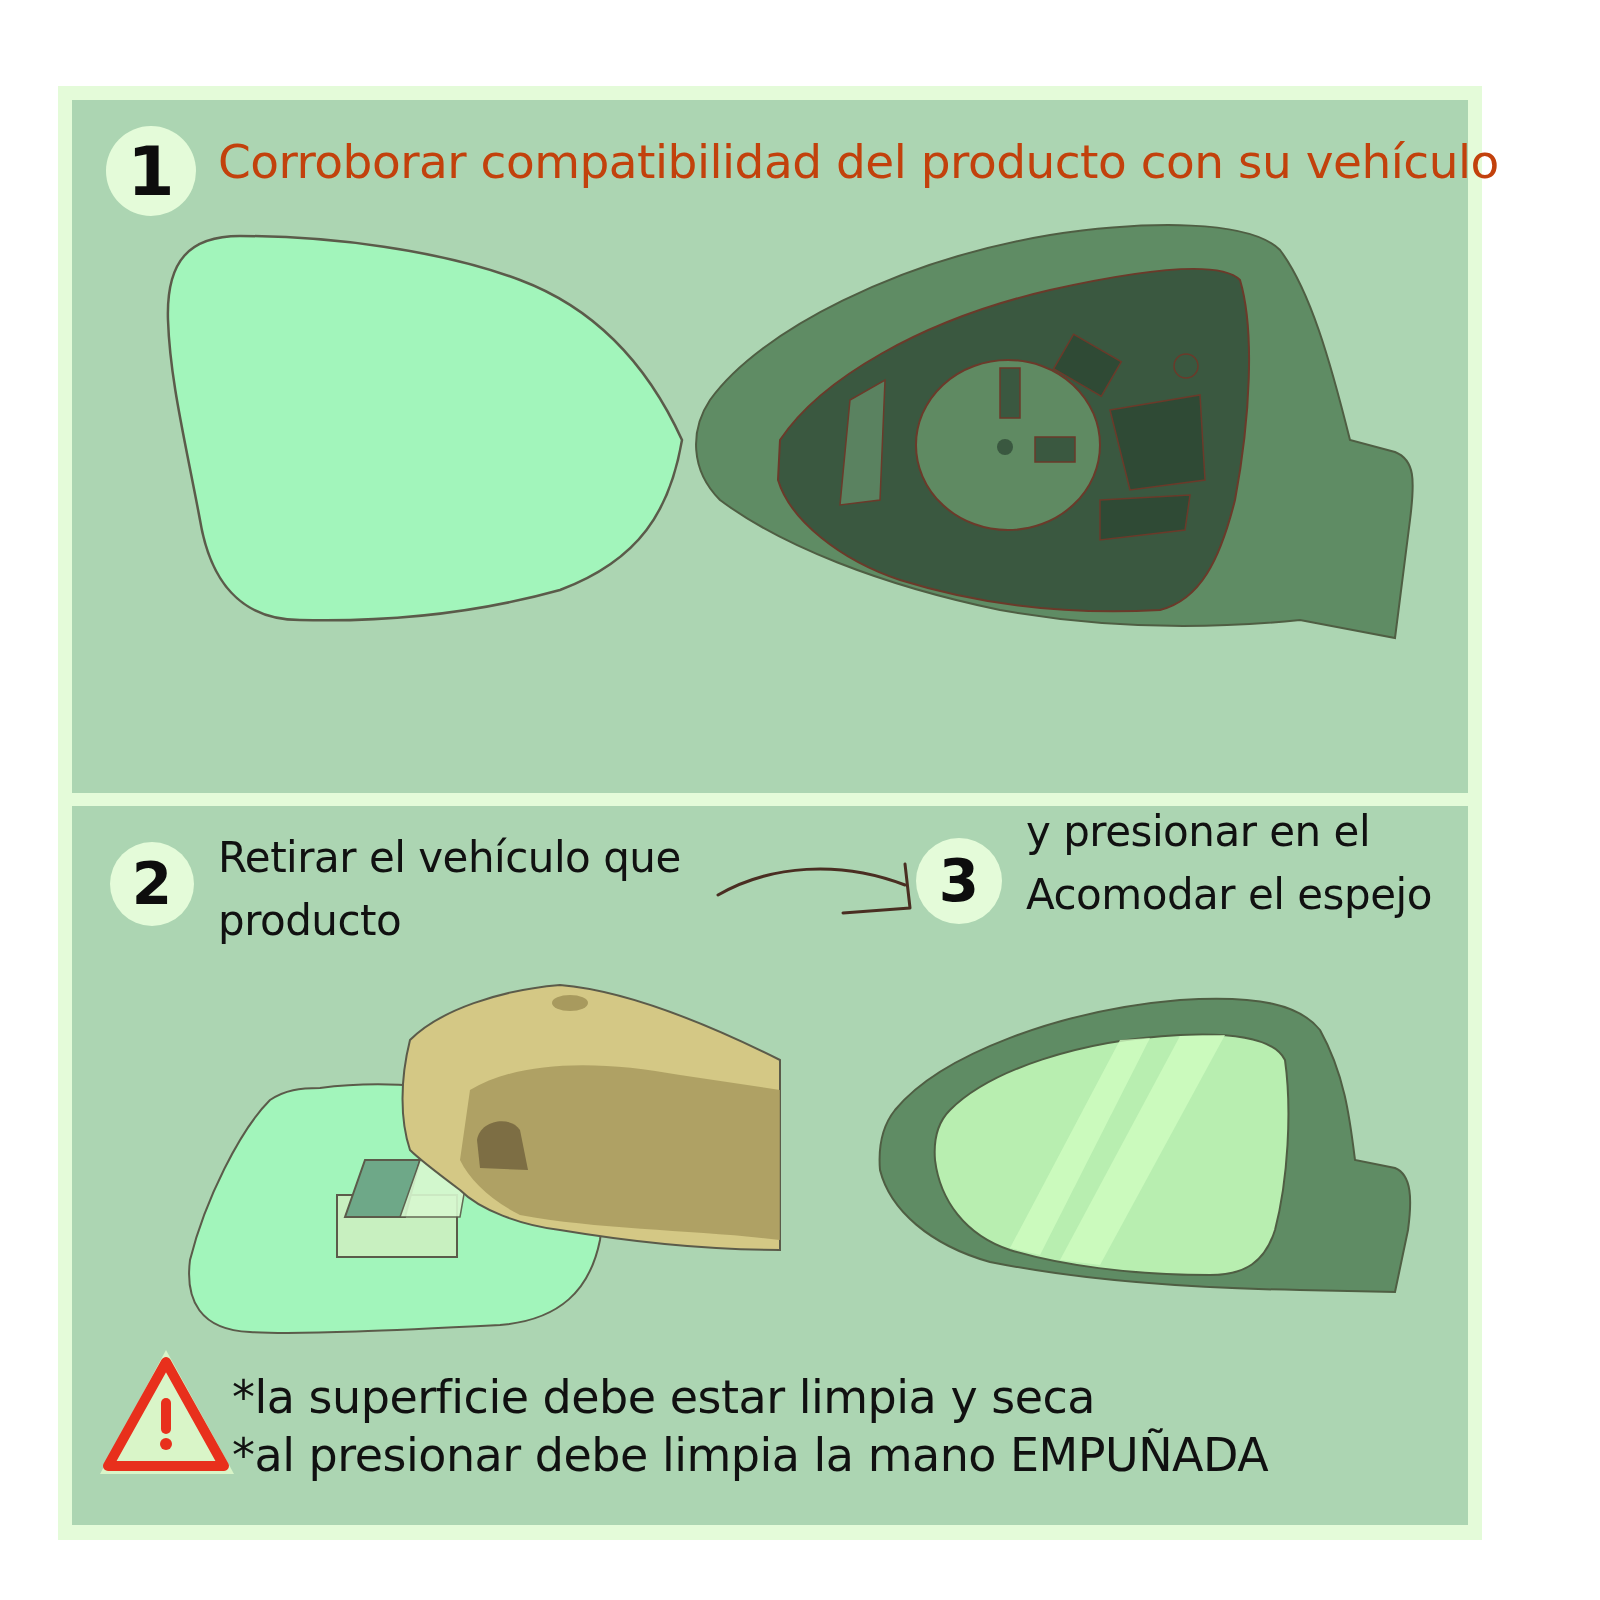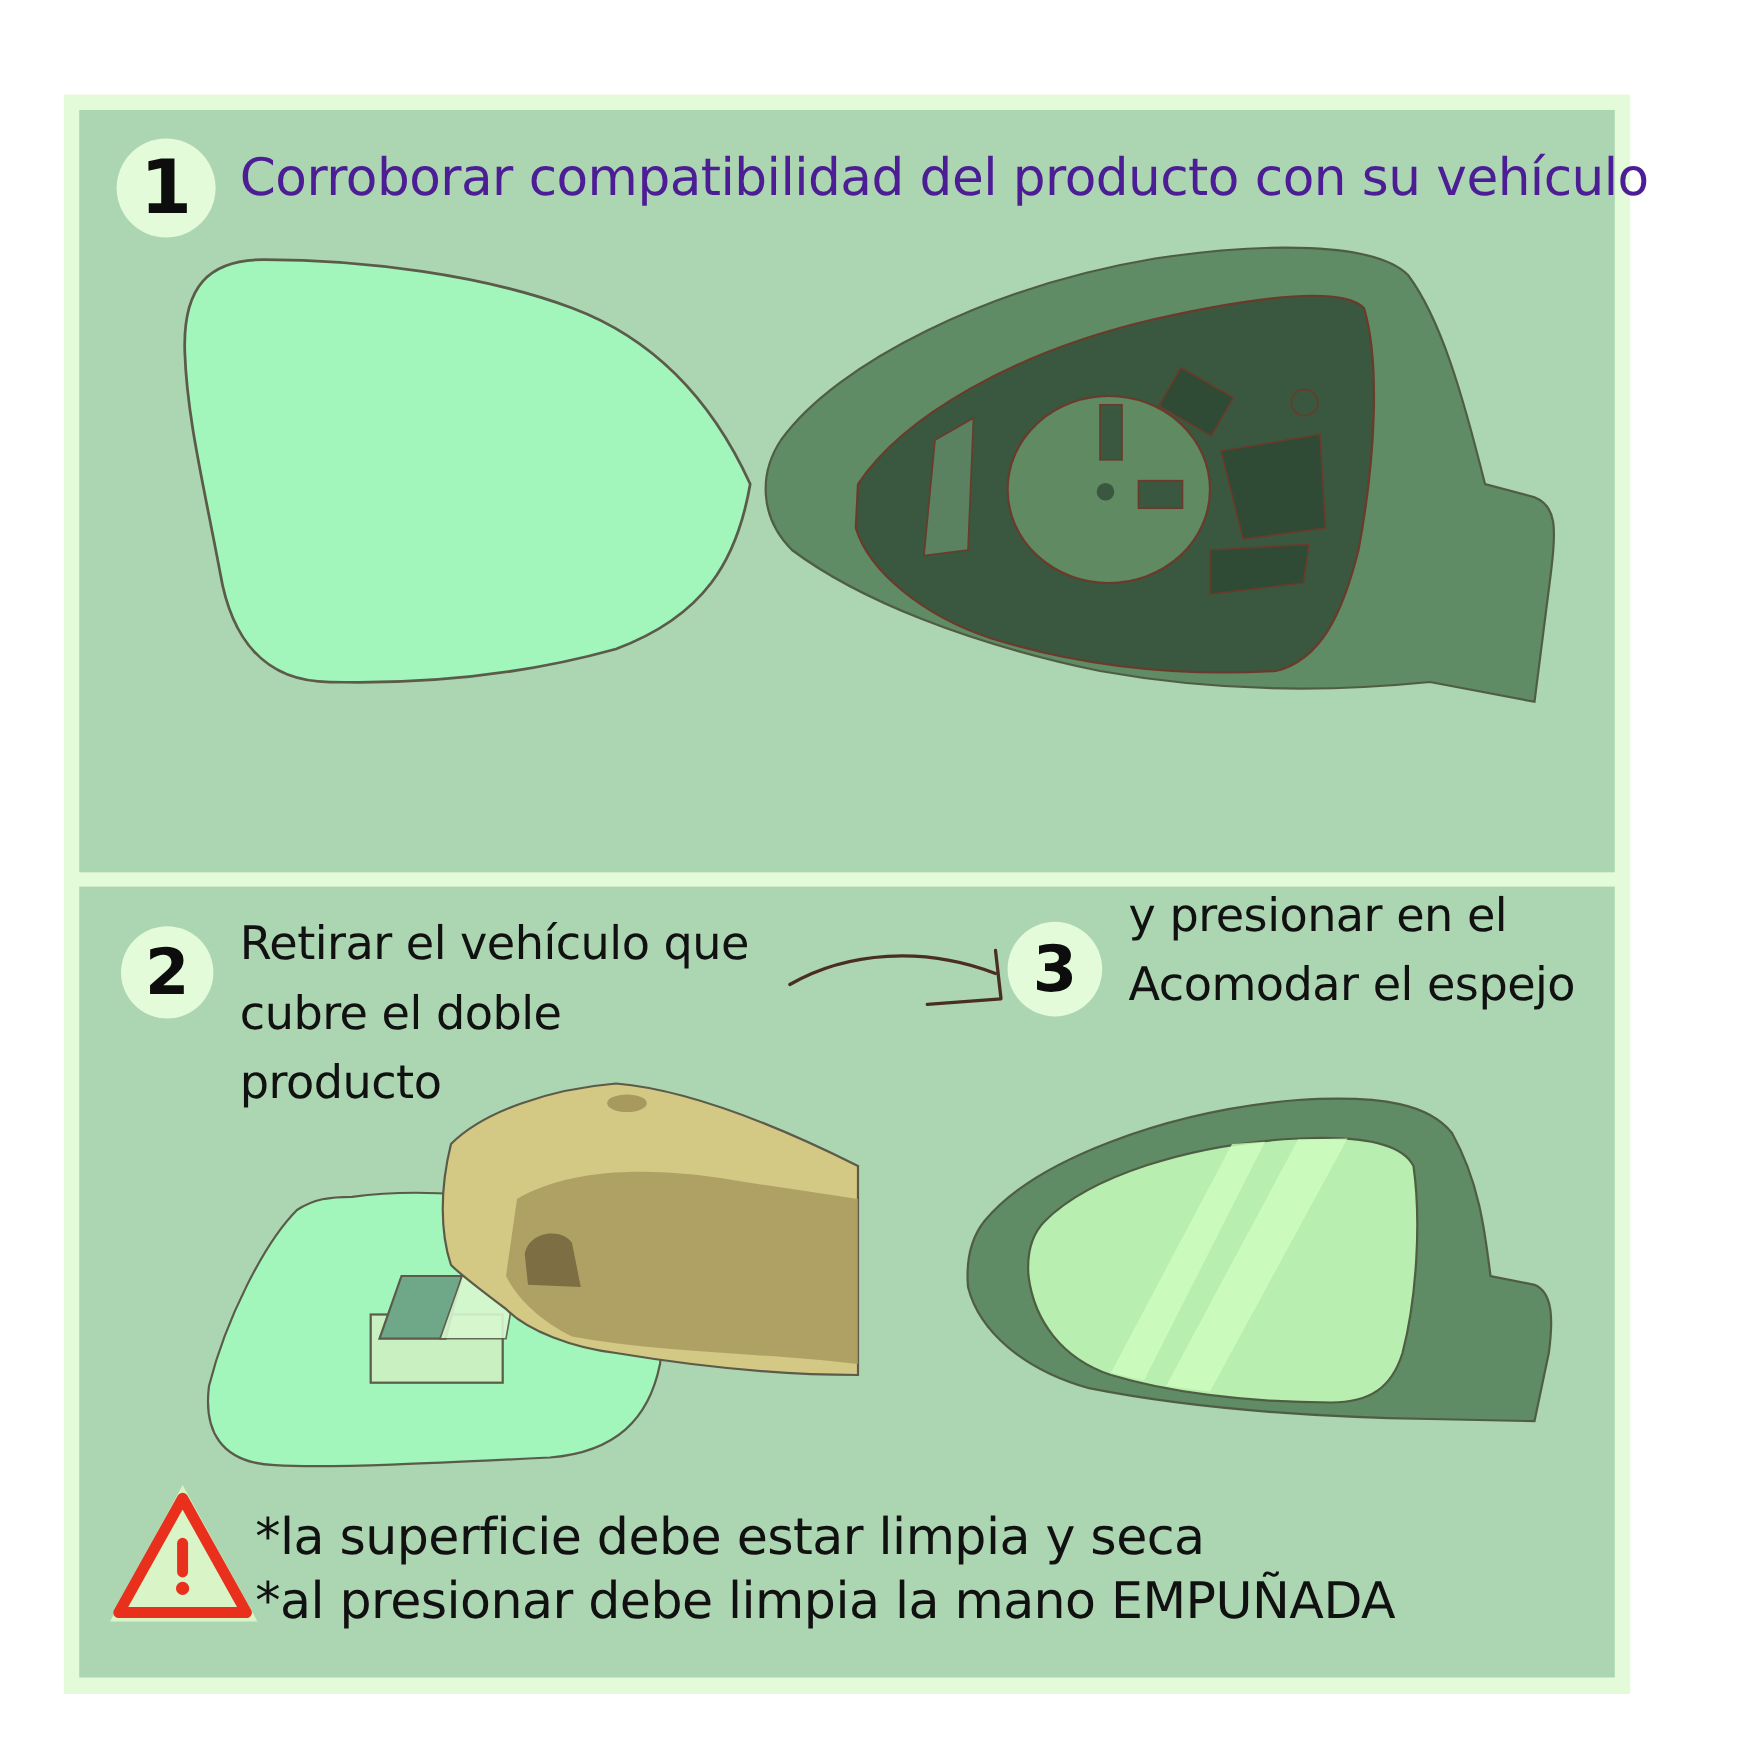--- a/index.html
+++ b/index.html
@@ -8,21 +8,21 @@
   .frame { position:absolute; left:58px; top:86px; width:1424px; height:1454px; background:#e4fbd9; }
   .panel { position:absolute; background:#acd5b2; }
   .panel1 { left:72px; top:100px; width:1396px; height:693px; }
   .panel2 { left:72px; top:806px; width:1396px; height:719px; }
   .badge { position:absolute; border-radius:50%; background:#e4fbd9;
            display:flex; align-items:center; justify-content:center;
            font-family:"DejaVu Sans", sans-serif; font-weight:bold; color:#0d0d0d; }
   .b1 { left:106px; top:126px; width:90px; height:90px; font-size:68px; }
   .b2 { left:110px; top:842px; width:84px; height:84px; font-size:58px; }
   .b3 { left:916px; top:838px; width:86px; height:86px; font-size:58px; }
-  .title { position:absolute; font-size:46px; line-height:1; color:#4c1d95;
+  .title { position:absolute; font-size:46px; line-height:1; color:#c2410c;
            font-family:"DejaVu Sans", sans-serif; font-weight:normal; letter-spacing:-0.5px; white-space:nowrap; }
   .t1 { left:218px; top:138px; font-size:47px; }
   .multi { position:absolute; font-size:42px; line-height:63px; color:#111; letter-spacing:-0.5px; }
   .t2 { left:218px; top:826px; }
   .t3 { left:1026px; top:800px; }
   .line { display:block; white-space:nowrap; }
   .warn-text { position:absolute; left:232px; top:1368px; font-size:46px; line-height:58px; letter-spacing:-0.5px; }
   svg { position:absolute; overflow:visible; }
 </style>
 </head>
@@ -50,21 +50,20 @@
   <path d="M1110 410 L1200 395 L1205 480 L1130 490 Z" fill="#2f4a35" stroke="#6b3a2a" stroke-width="1.5"></path>
   <path d="M1100 500 L1190 495 L1185 530 L1100 540 Z" fill="#2f4a35" stroke="#6b3a2a" stroke-width="1.5"></path>
   <path d="M850 400 L885 380 L880 500 L840 505 Z" fill="#5a8260" stroke="#6b3a2a" stroke-width="1.5"></path>
 </svg>
 
 <div class="panel panel2"></div>
 
 <div class="badge b2">2</div>
 <div class="multi t2">
   <span class="line">Retirar el vehículo que</span>
-  <span class="line">cubre el doble</span>
   <span class="line">producto</span>
 </div>
 
 <svg style="left:0;top:0;width:1600px;height:1600px;" viewBox="0 0 1600 1600">
   <path d="M718 895 C770 865 840 860 905 885" fill="none" stroke="#4a2e22" stroke-width="3" stroke-linecap="round"></path>
   <path d="M905 864 L910 908 L843 913" fill="none" stroke="#4a2e22" stroke-width="3" stroke-linecap="round" stroke-linejoin="round"></path>
 </svg>
 
 <div class="badge b3">3</div>
 <div class="multi t3">

